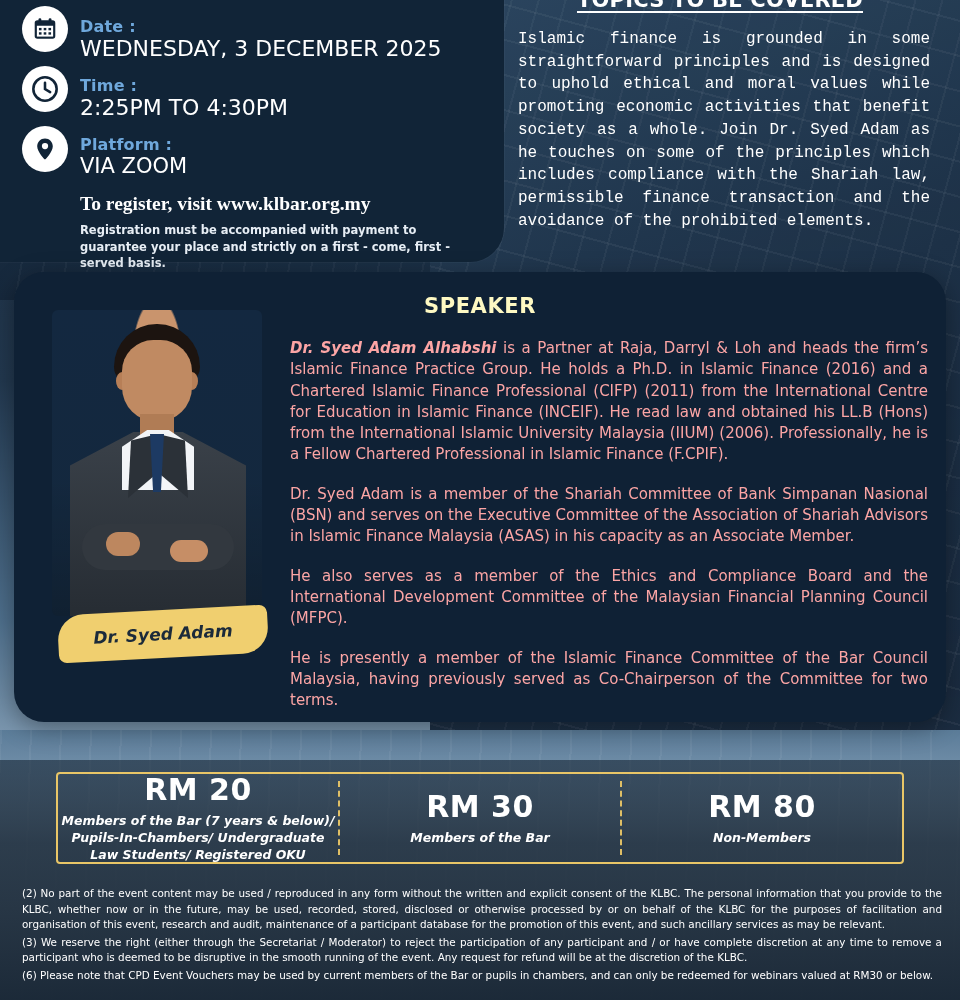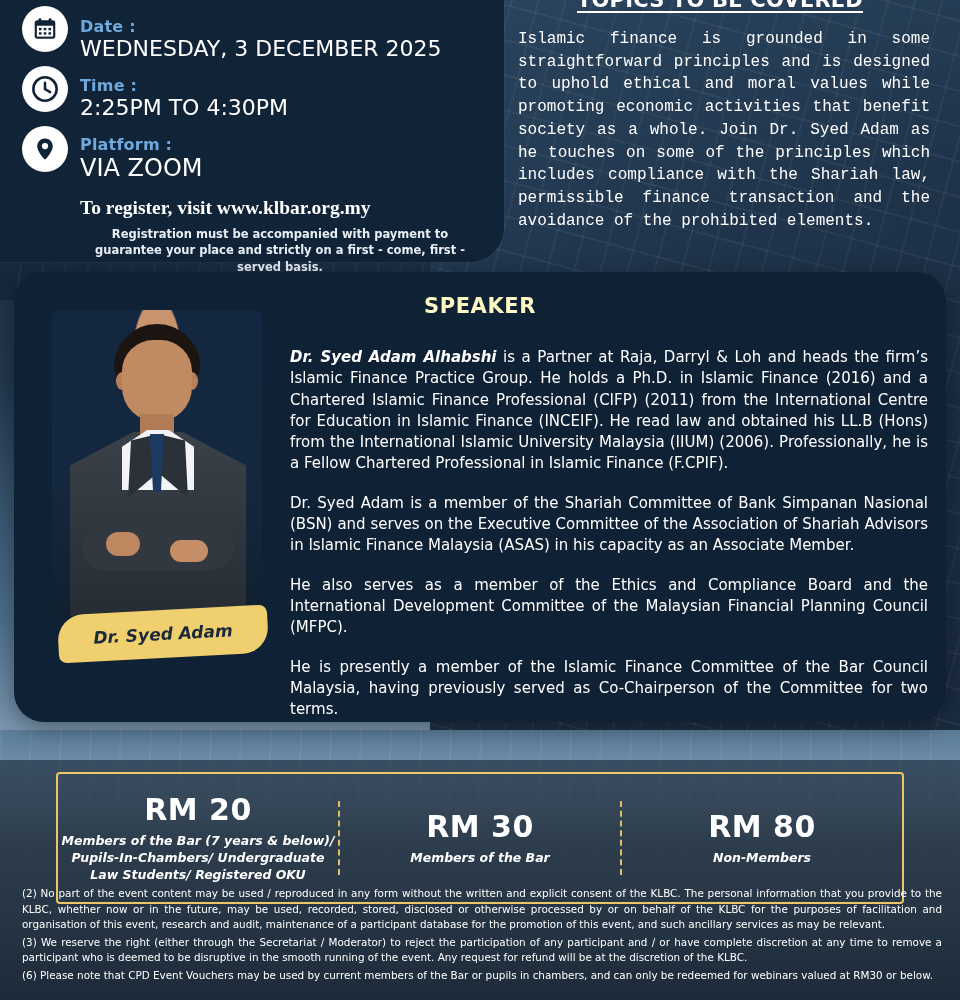--- a/index.html
+++ b/index.html
@@ -54,29 +54,28 @@
   .ic {
     width:46px; height:46px; border-radius:50%;
     background:#ffffff; margin-bottom:14px;
     display:flex; align-items:center; justify-content:center;
   }
   .ic svg { display:block; }
 
   .info-col { position:absolute; left:80px; top:36px; width:410px; color:#fff;margin-top:16px; }
   .lbl { color:#6fa8dc; font-weight:bold; font-size:16px; letter-spacing:.2px; line-height:1.15; }
   .val { color:#ffffff; font-size:22px; line-height:1.2; margin:0 0 14px 0; }
-  .val.small { font-size:24px; }
+  .val.small { font-size:21px; }
 
   .register {
     margin-top:4px; color:#ffffff; font-weight:bold; font-size:19.5px;font-family:Liberation Serif, serif;
   }
   .reg-note {
     margin-top:7px; color:#e7eef5; font-size:11.5px; font-weight:bold; line-height:1.45;
     max-width:400px;
-    text-align:center;
   }
   .reg-note2 { margin-top:8px; color:#e7eef5; font-size:11.5px; font-weight:bold; }
 
   
   .topics {
     position:absolute; left:510px; top:-12px; width:420px; color:#fff;
   }
   .topics h2 {
     margin:0; text-align:center; font-size:21px; color:#ffffff;
     text-decoration: underline; text-underline-offset: 4px; letter-spacing:.2px;
@@ -128,28 +127,28 @@
   .p-hand2 { position:absolute; left:118px; top:230px; width:38px; height:22px; background:#c68e66; border-radius:12px; }
 
   .name-ribbon {
     position:absolute; left:28px; top:300px; width:210px; height:48px;
     background:#f0cf6f; border-radius:26px 8px 26px 8px;
     transform: rotate(-3deg);
     display:flex; align-items:center; justify-content:center;
   }
   .name-ribbon span { color:#1b2a3a; font-weight:bold; font-style:italic; font-size:17px; }
 
-  .bio { position:absolute; left:276px; top:75px; width:638px; color:#ffffff; }
+  .bio { position:absolute; left:276px; top:66px; width:638px; color:#fca5a5; }
   .bio p { margin:0 0 18px 0; font-size:15px; line-height:1.42; text-align:justify; }
   .bio p:last-child { margin-bottom:0; }
   .bio b { font-style:italic; font-weight:bold; }
 
   
   .pricing {
-    position:absolute; left:56px; top:772px; width:848px; height:132px;
+    position:absolute; left:56px; top:772px; width:848px; height:92px;
     border:2.5px solid #e9c667; border-radius:4px;
     display:flex; align-items:center;
   }
   .price-col { flex:1; text-align:center; color:#ffffff; position:relative; }
   .price-amt { font-size:30px; font-weight:bold; letter-spacing:.5px; }
   .price-desc { font-size:12.5px; font-style:italic; font-weight:bold; line-height:1.35; margin-top:6px; }
   .divider {
     width:0; height:74px; border-left:2px dashed #e9c667; opacity:.95;
   }
 

